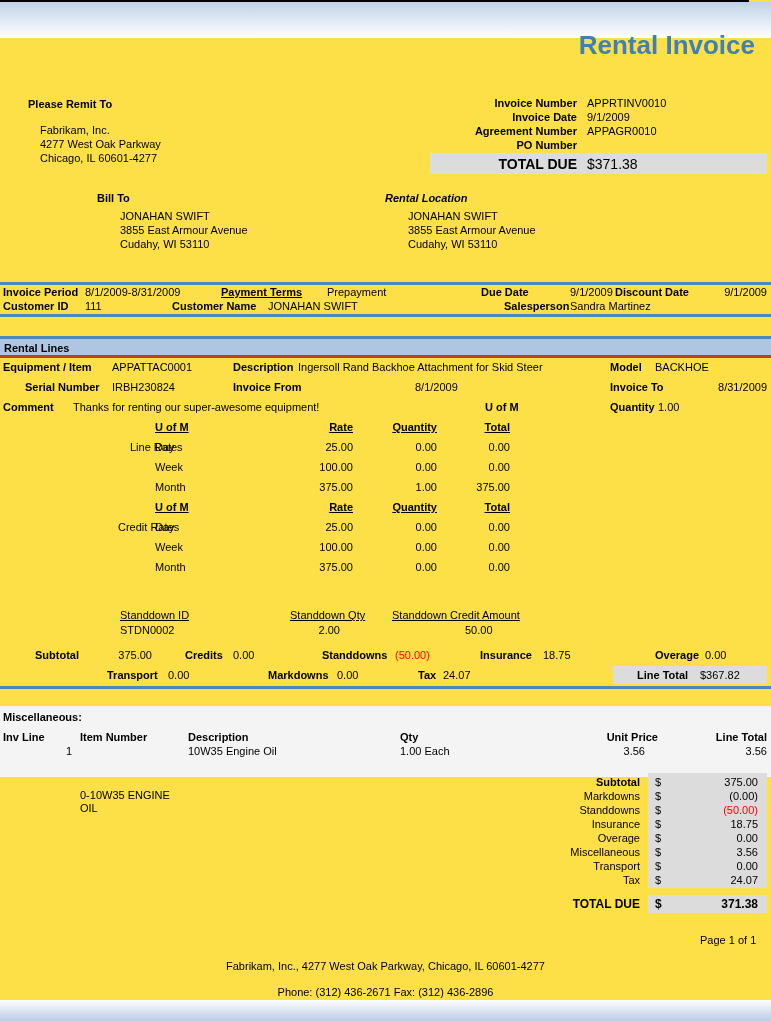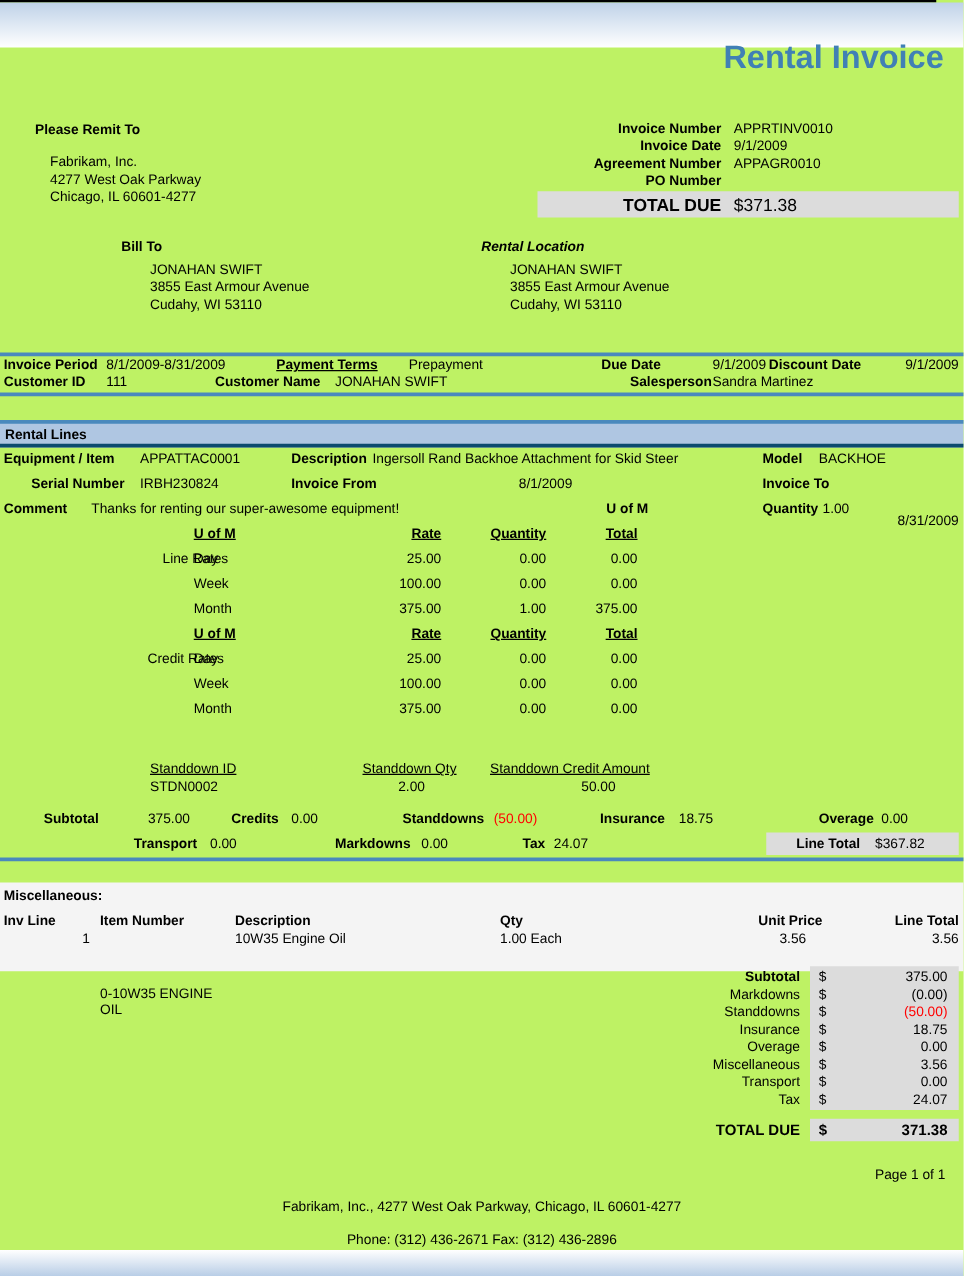--- a/index.html
+++ b/index.html
@@ -1,33 +1,33 @@
 <!DOCTYPE html>
 <html><head>
 <meta charset="utf-8">
 <style>
   html,body { margin:0; padding:0; background:#fff; }
-  .page { position:relative; width:771px; height:1021px; background:#bef264;
+  .page { position:relative; width:771px; height:1021px; background:#fde047;
           font-family:"Liberation Sans", sans-serif; font-size:11px; color:#000; overflow:hidden; }
   .abs { position:absolute; white-space:nowrap; }
   .b { font-weight:bold; }
   .u { text-decoration:underline; }
   .r { text-align:right; }
   .red { color:#ff0000; }
   .rule { position:absolute; left:0; width:771px; height:3px; background:#4a89bd; }
   .graybox { background:#dcdcdc; }
   .topline { position:absolute; top:0; left:0; width:749px; height:2px; background:#000; }
   .topgrad { position:absolute; top:2px; left:0; width:771px; height:36px;
              background:linear-gradient(to bottom,#bfd2e8 0%,#ffffff 100%); }
   .botgrad { position:absolute; top:1000px; left:0; width:771px; height:21px;
              background:linear-gradient(to bottom,#ffffff 0%,#b8cde6 100%); }
   .title { position:absolute; top:30px; right:16px; font-size:26px; font-weight:bold;
            color:#4080b5; letter-spacing:0px; }
   .band { position:absolute; left:0; width:771px; background:#afc6e2;
-          border-top:3px solid #4a89bd; border-bottom:3px solid #0c4a6e;
+          border-top:3px solid #4a89bd; border-bottom:3px solid #c2410c;
           padding:3px 0 3px 4px; box-sizing:border-box; font-weight:bold; }
   .miscbg { position:absolute; top:706px; left:0; width:771px; height:71px; background:#f4f4f4; }
   .wrapcell { position:absolute; white-space:normal; line-height:13px; }
 </style>
 </head>
 <body>
 
 <div class="page">
 
   <div class="topline"></div>
@@ -86,21 +86,21 @@
   <div class="abs" style="left:112px; top:361px;">APPATTAC0001</div>
   <div class="abs b" style="left:233px; top:361px;">Description</div>
   <div class="abs" style="left:298px; top:361px;">Ingersoll Rand Backhoe Attachment for Skid Steer</div>
   <div class="abs b" style="left:610px; top:361px;">Model</div>
   <div class="abs" style="left:655px; top:361px;">BACKHOE</div>
   <div class="abs b" style="left:25px; top:381px;">Serial Number</div>
   <div class="abs" style="left:112px; top:381px;">IRBH230824</div>
   <div class="abs b" style="left:233px; top:381px;">Invoice From</div>
   <div class="abs" style="left:415px; top:381px;">8/1/2009</div>
   <div class="abs b" style="left:610px; top:381px;">Invoice To</div>
-  <div class="abs r" style="left:687px; top:381px; width:80px;margin-top:30px;">8/31/2009</div>
+  <div class="abs r" style="left:687px; top:381px; width:80px;">8/31/2009</div>
   <div class="abs b" style="left:3px; top:401px;">Comment</div>
   <div class="abs" style="left:73px; top:401px;">Thanks for renting our super-awesome equipment!</div>
   <div class="abs b" style="left:485px; top:401px;">U of M</div>
   <div class="abs b" style="left:610px; top:401px;">Quantity</div>
   <div class="abs" style="left:658px; top:401px;">1.00</div>
 
   <div class="abs b u" style="left:155px; top:421px;">U of M</div>
   <div class="abs b u r" style="left:283px; top:421px; width:70px;">Rate</div>
   <div class="abs b u r" style="left:367px; top:421px; width:70px;">Quantity</div>
   <div class="abs b u r" style="left:440px; top:421px; width:70px;">Total</div>

